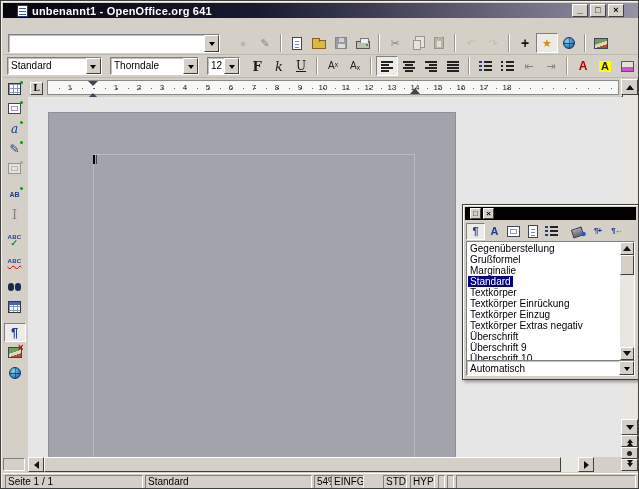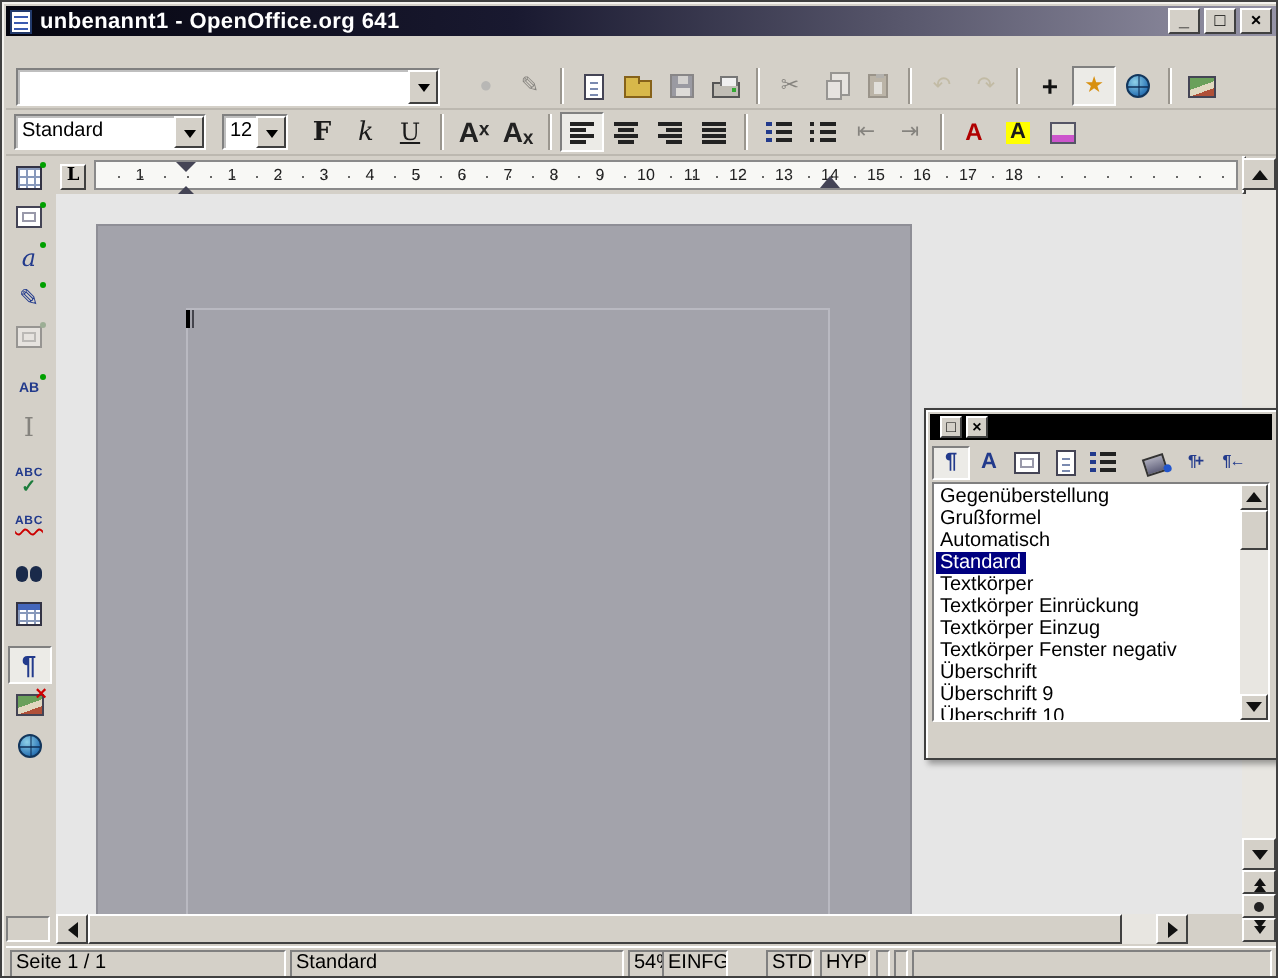--- a/index.html
+++ b/index.html
@@ -4,21 +4,21 @@
 <style>
   *{box-sizing:border-box;margin:0;padding:0}
   html,body{width:639px;height:489px}
   body{font-family:"Liberation Sans",sans-serif;background:#808080}
   #win{position:relative;width:639px;height:489px;background:#d4d0c8;border:1px solid #404040;
        box-shadow:inset 1px 1px 0 #f4f2ee;overflow:hidden}
 
   
   .titlebar{position:absolute;left:2px;top:2px;width:635px;height:15px;
             background:linear-gradient(90deg,#05050f 0%,#191930 40%,#9593a6 100%);
-            display:flex;align-items:center;padding:0 2px;color:#fff}
+            display:flex;align-items:center;padding:0 14px;color:#fff}
   .app-icon{width:11px;height:12px;background:#fff;border:1px solid #223a6c;position:relative;flex:0 0 auto}
   .app-icon::before{content:"";position:absolute;left:1px;right:1px;top:2px;height:7px;
             background:repeating-linear-gradient(#3a5ab0 0 1px,transparent 1px 3px)}
   .title-text{font-size:11px;font-weight:700;margin-left:4px;flex:1;white-space:nowrap;letter-spacing:.2px}
   .wbtn{width:16px;height:13px;background:#d4d0c8;border:1px solid;border-color:#fff #404040 #404040 #fff;
         color:#000;font-size:9px;line-height:10px;text-align:center;font-weight:700;margin-left:2px;flex:0 0 auto}
 
   
   .menubar{position:absolute;left:2px;top:17px;width:635px;height:14px;display:flex;align-items:center;
            font-size:11px;color:#000;background:#d4d0c8}
@@ -47,21 +47,21 @@
   .tbtn.gap{margin-left:8px}
   .tsep{width:2px;height:18px;border-left:1px solid #9a968e;border-right:1px solid #fff;margin:0 4px;flex:0 0 auto}
   .g{display:inline-flex;align-items:center;justify-content:center;font-size:11px;line-height:1;
      color:#1a1a1a;position:relative}
 
   
   .nav{font-weight:700;font-size:14px;color:#111}
   .fb{font-family:"DejaVu Serif",serif;font-weight:700;font-size:13px}
   .fi{font-family:"DejaVu Serif",serif;font-style:italic;font-size:13px}
   .fu{font-family:"DejaVu Serif",serif;font-size:12px;text-decoration:underline}
-  .fs{font-size:14px;font-weight:700;color:#222}
+  .fs{font-size:10px;font-weight:400;color:#222}
   .fcr{color:#b00000;font-weight:700;font-size:12px}
   .fhl{background:#ffff00;font-weight:700;font-size:11px;padding:0 2px}
   .lta{font-family:"DejaVu Serif",serif;font-style:italic;font-size:12px;color:#223a8c}
   .ltp{color:#223a8c;font-size:12px}
   .ltab{font-size:7px;font-weight:700;color:#223a8c}
   .lti{font-family:"DejaVu Serif",serif;font-size:13px}
   .ltq{font-size:13px;color:#223a8c;font-weight:700}
   .sb{font-size:11px;color:#223a8c;font-weight:700}
   .sbs{font-size:8px;color:#223a8c;font-weight:700;letter-spacing:-1px}
   .gx::after{content:"×";position:absolute;right:-3px;top:-5px;color:#d00000;font-weight:700;font-size:10px}
@@ -284,20 +284,24 @@
           <span class="g sh-picture"></span>
         </span>
       </span>
   </div>
 
   <div class="tb" id="tb2">
     <span class="combo" id="style-combo">
       <span class="val">Standard</span>
       <span class="drop"></span>
     </span>
+    <span class="combo" id="font-combo">
+      <span class="val">Thorndale</span>
+      <span class="drop"></span>
+    </span>
     <span class="combo" id="size-combo">
       <span class="val">12</span>
       <span class="drop"></span>
     </span>
     <span id="fmt-icons" style="display:flex;align-items:center">
         <span class="tbtn">
           <span class="g fb">F</span>
         </span>
         <span class="tbtn">
           <span class="g fi">k</span>
@@ -463,35 +467,39 @@
         <span class="tbtn">
           <span class="g sbs">¶+</span>
         </span>
         <span class="tbtn">
           <span class="g sbs">¶←</span>
         </span>
       </div>
     <div id="style-list">
         <div class="sitem">Gegenüberstellung</div>
         <div class="sitem">Grußformel</div>
-        <div class="sitem">Automatisch</div>
+        <div class="sitem">Marginalie</div>
         <div class="sitem sel">Standard</div>
         <div class="sitem">Textkörper</div>
         <div class="sitem">Textkörper Einrückung</div>
         <div class="sitem">Textkörper Einzug</div>
-        <div class="sitem">Textkörper Fenster negativ</div>
+        <div class="sitem">Textkörper Extras negativ</div>
         <div class="sitem">Überschrift</div>
         <div class="sitem">Überschrift 9</div>
         <div class="sitem">Überschrift 10</div>
       </div>
     <div id="list-scroll">
       <span class="sbtn tri-up" id="ls-up"></span>
       <span id="ls-thumb"></span>
       <span class="sbtn tri-down" id="ls-down"></span>
     </div>
+    <span class="combo" id="filter-combo">
+      <span class="val">Automatisch</span>
+      <span class="drop"></span>
+    </span>
   </div>
 
   <div id="statusbar">
       <span class="sf sf1">Seite 1 / 1</span>
       <span class="sf sf2">Standard</span>
       <span class="sf sf3">54%</span>
       <span class="sf sf4">EINFG</span>
       <span class="sf sf5">STD</span>
       <span class="sf sf6">HYP</span>
       <span class="sf sf7"></span>

